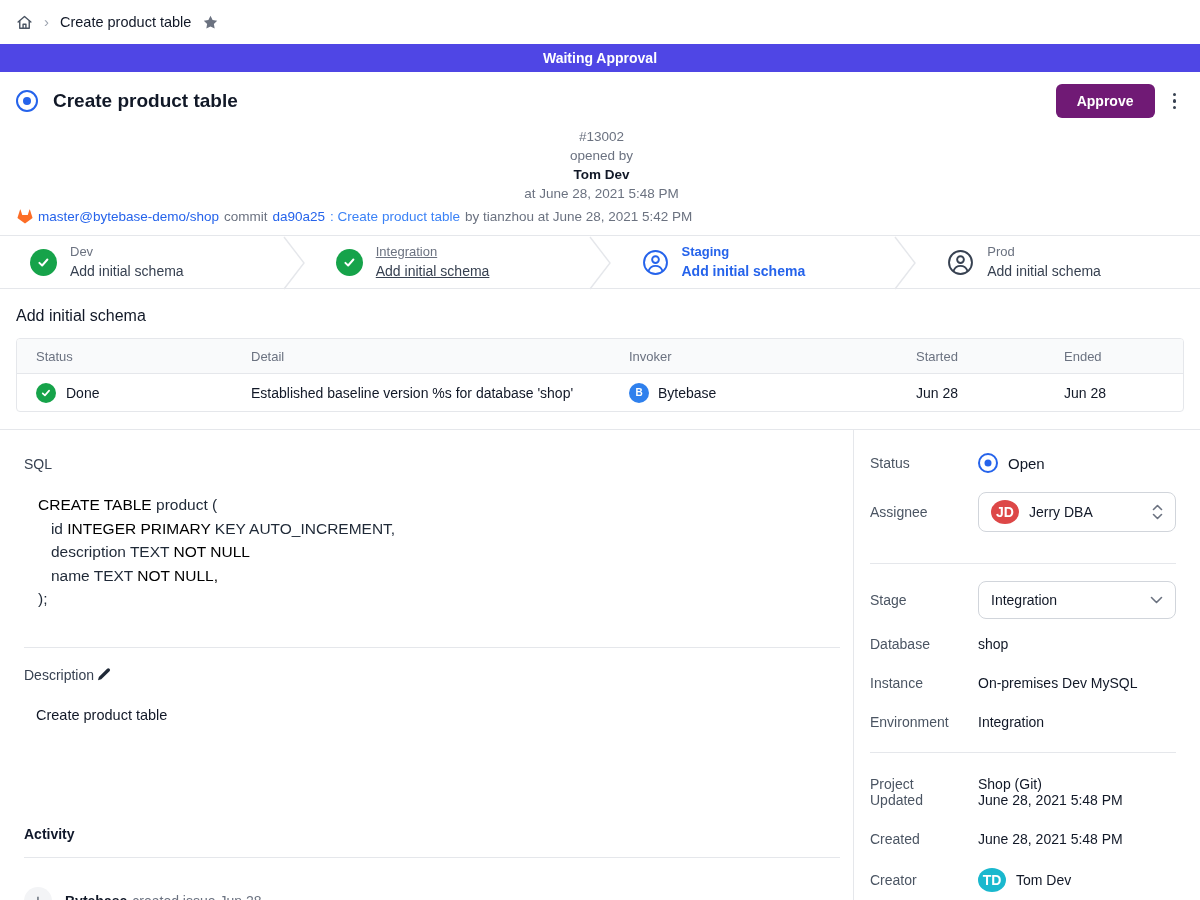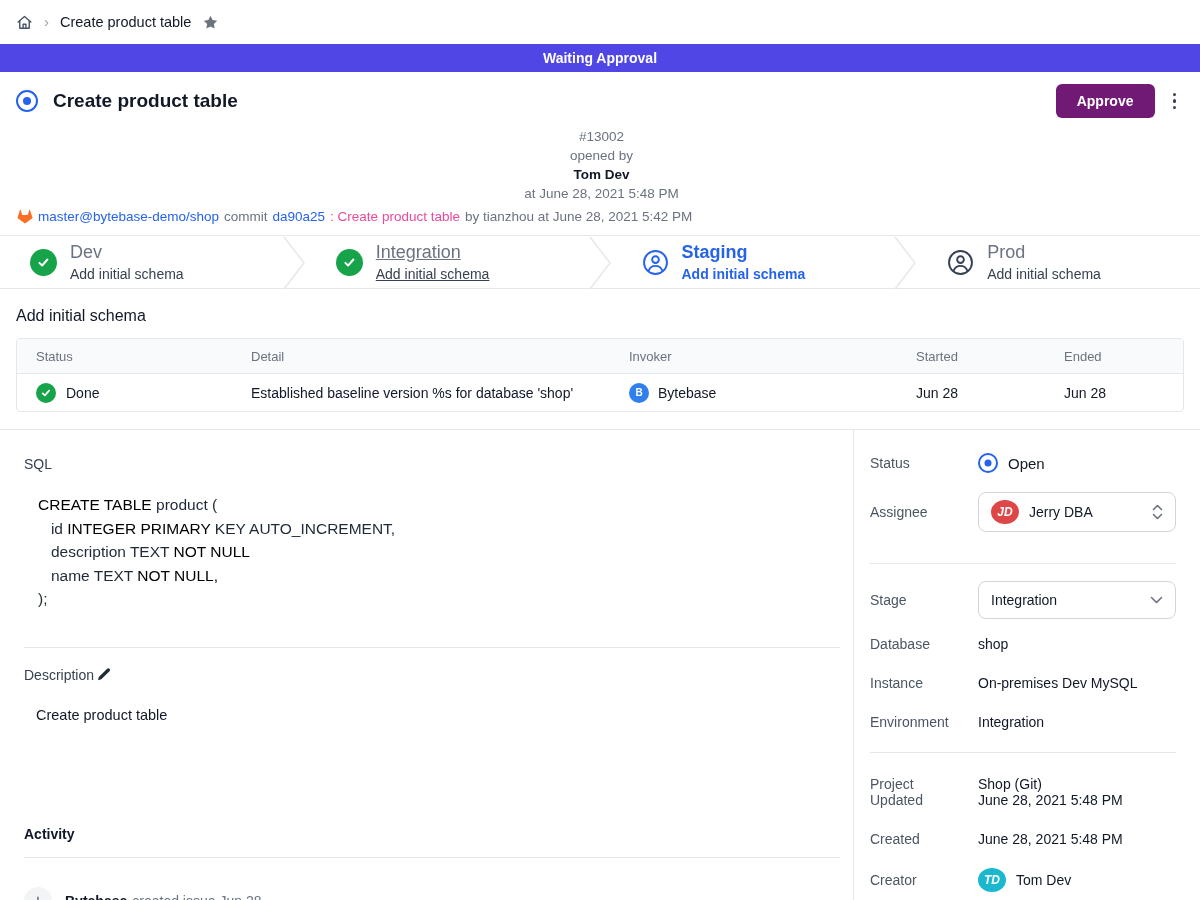--- a/index.html
+++ b/index.html
@@ -35,28 +35,28 @@
                  font-family:inherit; }
   .kebab { display:flex; flex-direction:column; gap:3px; padding:2px; cursor:pointer; }
   .kebab i { width:3.5px; height:3.5px; border-radius:50%; background:#374151; }
 
   .meta1 { margin:9px 0 0 3px; display:flex; align-items:center; gap:4px;
            font-size:13.5px; color:#6b7280;flex-direction:column; }
   .meta1 .author { color:#111827; font-weight:600; }
   .meta2 { margin:8px 0 0 1px; display:flex; align-items:center; gap:5px;
            font-size:13.5px; color:#6b7280; }
   .link { color:#2563eb; cursor:pointer; }
-  .commit-msg { color:#ec4899; font-weight:500; }
+  .commit-msg { color:#3b82f6; font-weight:500; }
 
   
   .pipeline { height:54px; border-top:1px solid #e5e7eb; border-bottom:1px solid #e5e7eb;
               display:flex; align-items:stretch; }
   .stage { flex:1; display:flex; align-items:center; gap:13px; padding-left:30px; cursor:pointer; }
   .stage-texts { display:flex; flex-direction:column; gap:1px; }
-  .stage-name { font-size:18px; color:#6b7280; line-height:1.25; }
+  .stage-name { font-size:13px; color:#6b7280; line-height:1.25; }
   .stage-task { font-size:14px; color:#374151; line-height:1.3; }
   .stage.active .stage-name, .stage.active .stage-task { color:#2563eb; font-weight:700; }
   .stage.underlined .stage-name, .stage.underlined .stage-task { text-decoration:underline; }
   .check-circle { width:27px; height:27px; border-radius:50%; background:#16a34a;
                   display:flex; align-items:center; justify-content:center; flex-shrink:0; }
   .check-circle.sm { width:20px; height:20px; }
   .person-icon { color:#374151; flex-shrink:0; }
   .stage.active .person-icon { color:#2563eb; }
   .stage-sep { align-self:stretch; flex-shrink:0; }
 
@@ -66,21 +66,21 @@
   .card { border:1px solid #e5e7eb; border-radius:4px; overflow:hidden; }
   .thead, .trow { display:grid; grid-template-columns:215px 378px 287px 148px 1fr;
                   align-items:center; padding-left:19px; }
   .thead { height:35px; background:#f9fafb; border-bottom:1px solid #e5e7eb;
            font-size:13px; color:#6b7280; }
   .trow { height:37px; font-size:14px; color:#111827; }
   .cell-flex { display:flex; align-items:center; gap:10px; }
   .avatar { border-radius:50%; color:#fff; font-weight:700; display:flex;
             align-items:center; justify-content:center; flex-shrink:0; }
   .avatar.sz20 { width:20px; height:20px; font-size:10px; }
-  .avatar.sz24 { width:28px; height:24px; font-size:12px;font-style:italic; }
+  .avatar.sz24 { width:28px; height:24px; font-size:14px; }
 
   
   .split { display:flex; border-top:1px solid #e5e7eb; margin-top:17px; height:531px; }
   .main-col { width:858px; border-right:1px solid #e5e7eb; padding:26px 0 0 24px; }
 
   .sql-label, .desc-label { font-size:14px; color:#374151; }
   .sql-code { margin:21px 0 0 14px; font-size:15.5px; line-height:23.5px;
               color:#1f2937; white-space:pre; }
   .sql-code .kw { color:#000000; }
 

